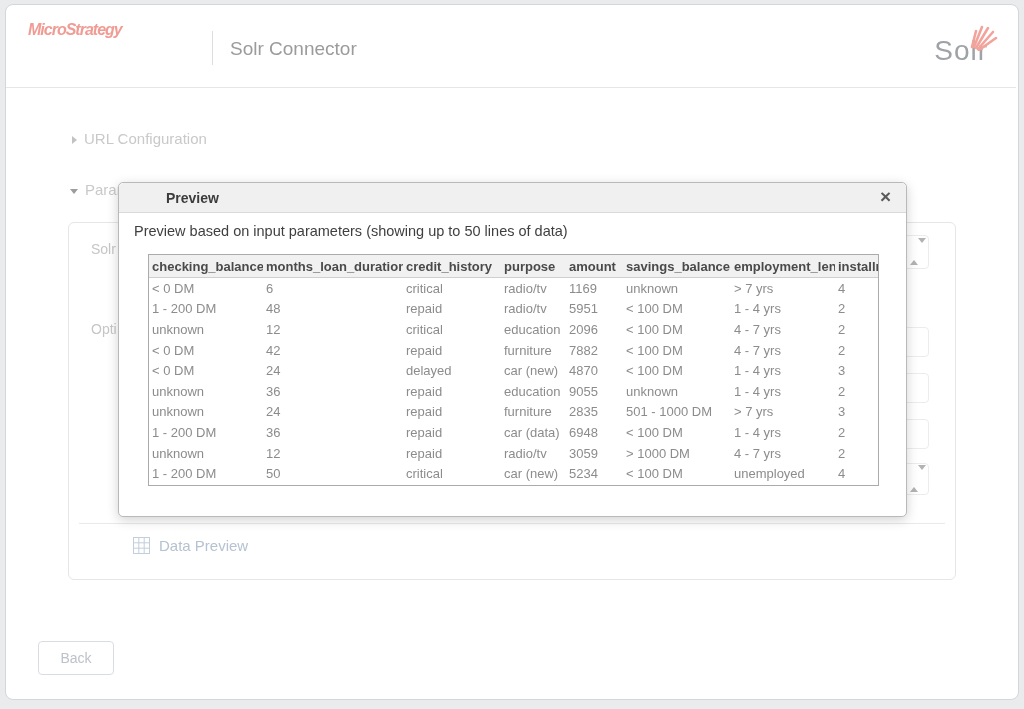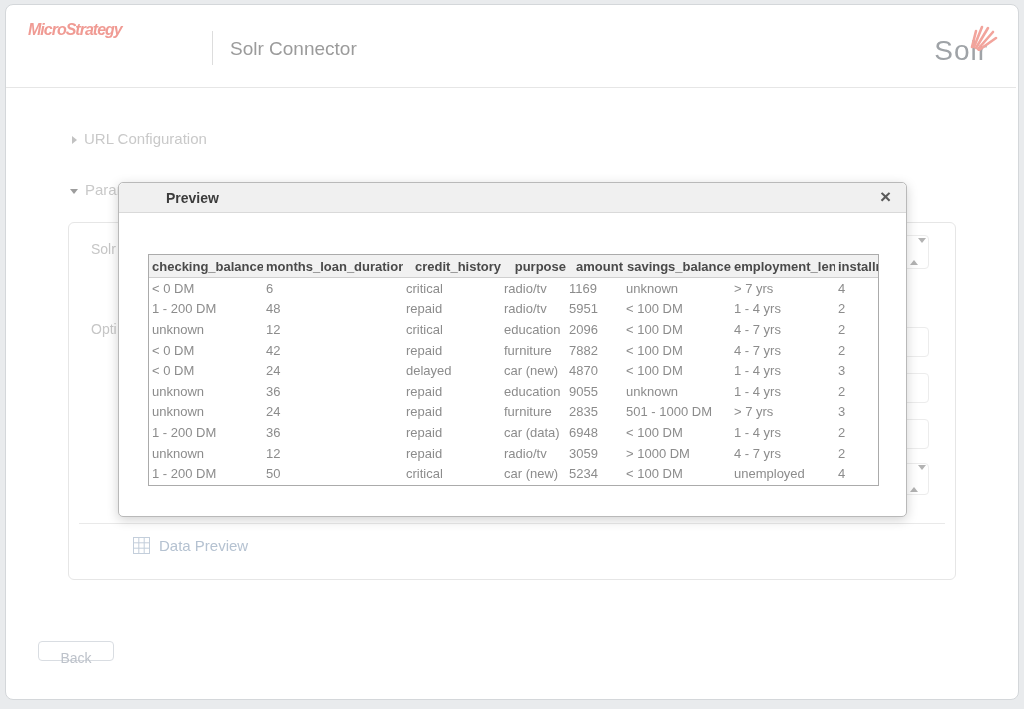--- a/index.html
+++ b/index.html
@@ -36,37 +36,37 @@
   .sort-icon{position:absolute;right:10px;top:50%;transform:translateY(-50%);width:8px;}
   .sort-icon .up{width:0;height:0;border-left:4px solid transparent;border-right:4px solid transparent;
                  border-bottom:5px solid #b3b3b3;margin-bottom:2px;}
   .sort-icon .dn{width:0;height:0;border-left:4px solid transparent;border-right:4px solid transparent;
                  border-top:5px solid #b3b3b3;}
   .inner-divider{position:absolute;left:10px;right:10px;top:300px;height:1px;background:#e9e9e9;}
   .data-preview{position:absolute;left:26px;top:314px;font-size:15px;color:#b5c2d1;cursor:pointer;padding-left:38px;}
   .data-preview .grid-icon{vertical-align:-3px;margin-right:9px;}
   
   .btn{position:absolute;box-sizing:border-box;font-size:14px;border-radius:4px;text-align:center;cursor:pointer;}
-  .btn-back{left:38px;top:641px;width:76px;height:20px;line-height:32px;background:#fff;
+  .btn-back{left:38px;top:641px;width:76px;height:34px;line-height:32px;background:#fff;
             border:1px solid #d9dde2;color:#bdc2ca;}
   .btn-submit{left:899px;top:641px;width:87px;height:34px;line-height:34px;background:#b0c8d4;
               border:none;color:#fdfdfd;}
   
   .modal{position:absolute;left:118px;top:182px;width:787px;height:333px;background:#fff;
          border:1px solid #b9b9b9;border-radius:5px;box-shadow:0 3px 12px rgba(0,0,0,.18);}
   .modal-header{position:relative;height:29px;background:#f0f0f0;border-bottom:1px solid #d9d9d9;
                 border-radius:5px 5px 0 0;}
   .modal-title{position:absolute;left:15px;top:7px;font-size:14px;font-weight:bold;color:#3c3c3c;margin-left:32px;}
   .modal-close{position:absolute;right:15px;top:3px;font-size:19px;font-weight:bold;color:#5a5a5a;cursor:pointer;}
   .modal-desc{position:absolute;left:15px;top:40px;font-size:14.5px;color:#3f3f3f;}
   .table-wrap{position:absolute;left:29px;top:71px;width:729px;height:230px;border:1px solid #ababab;
               overflow:hidden;background:#fff;}
   table.preview{border-collapse:collapse;table-layout:fixed;width:738px;}
   table.preview th{background:#f1f1f1;border-bottom:1px solid #cfcfcf;font-size:13px;font-weight:bold;
-                   color:#4a4a4a;text-align:right;padding:0 0 0 3px;height:22px;white-space:nowrap;overflow:hidden;}
+                   color:#4a4a4a;text-align:left;padding:0 0 0 3px;height:22px;white-space:nowrap;overflow:hidden;}
   table.preview td{font-size:13px;color:#8c8c8c;padding:0 0 0 3px;height:20.6px;white-space:nowrap;overflow:hidden;}
 </style>
 </head>
 <body>
 
 <div class="stage">
   <div class="card"></div>
 
   <div class="app-header">
     <div class="logo">MicroStrategy</div>
@@ -120,20 +120,21 @@
     </div>
   </div>
 
   <div class="btn btn-back">Back</div>
 
   <div class="modal">
     <div class="modal-header">
       <span class="modal-title">Preview</span>
       <span class="modal-close">×</span>
     </div>
+    <div class="modal-desc">Preview based on input parameters (showing up to 50 lines of data)</div>
     <div class="table-wrap">
       <table class="preview">
         <colgroup id="cols">
             <col style="width: 114px;">
             <col style="width: 140px;">
             <col style="width: 98px;">
             <col style="width: 65px;">
             <col style="width: 57px;">
             <col style="width: 108px;">
             <col style="width: 104px;">

